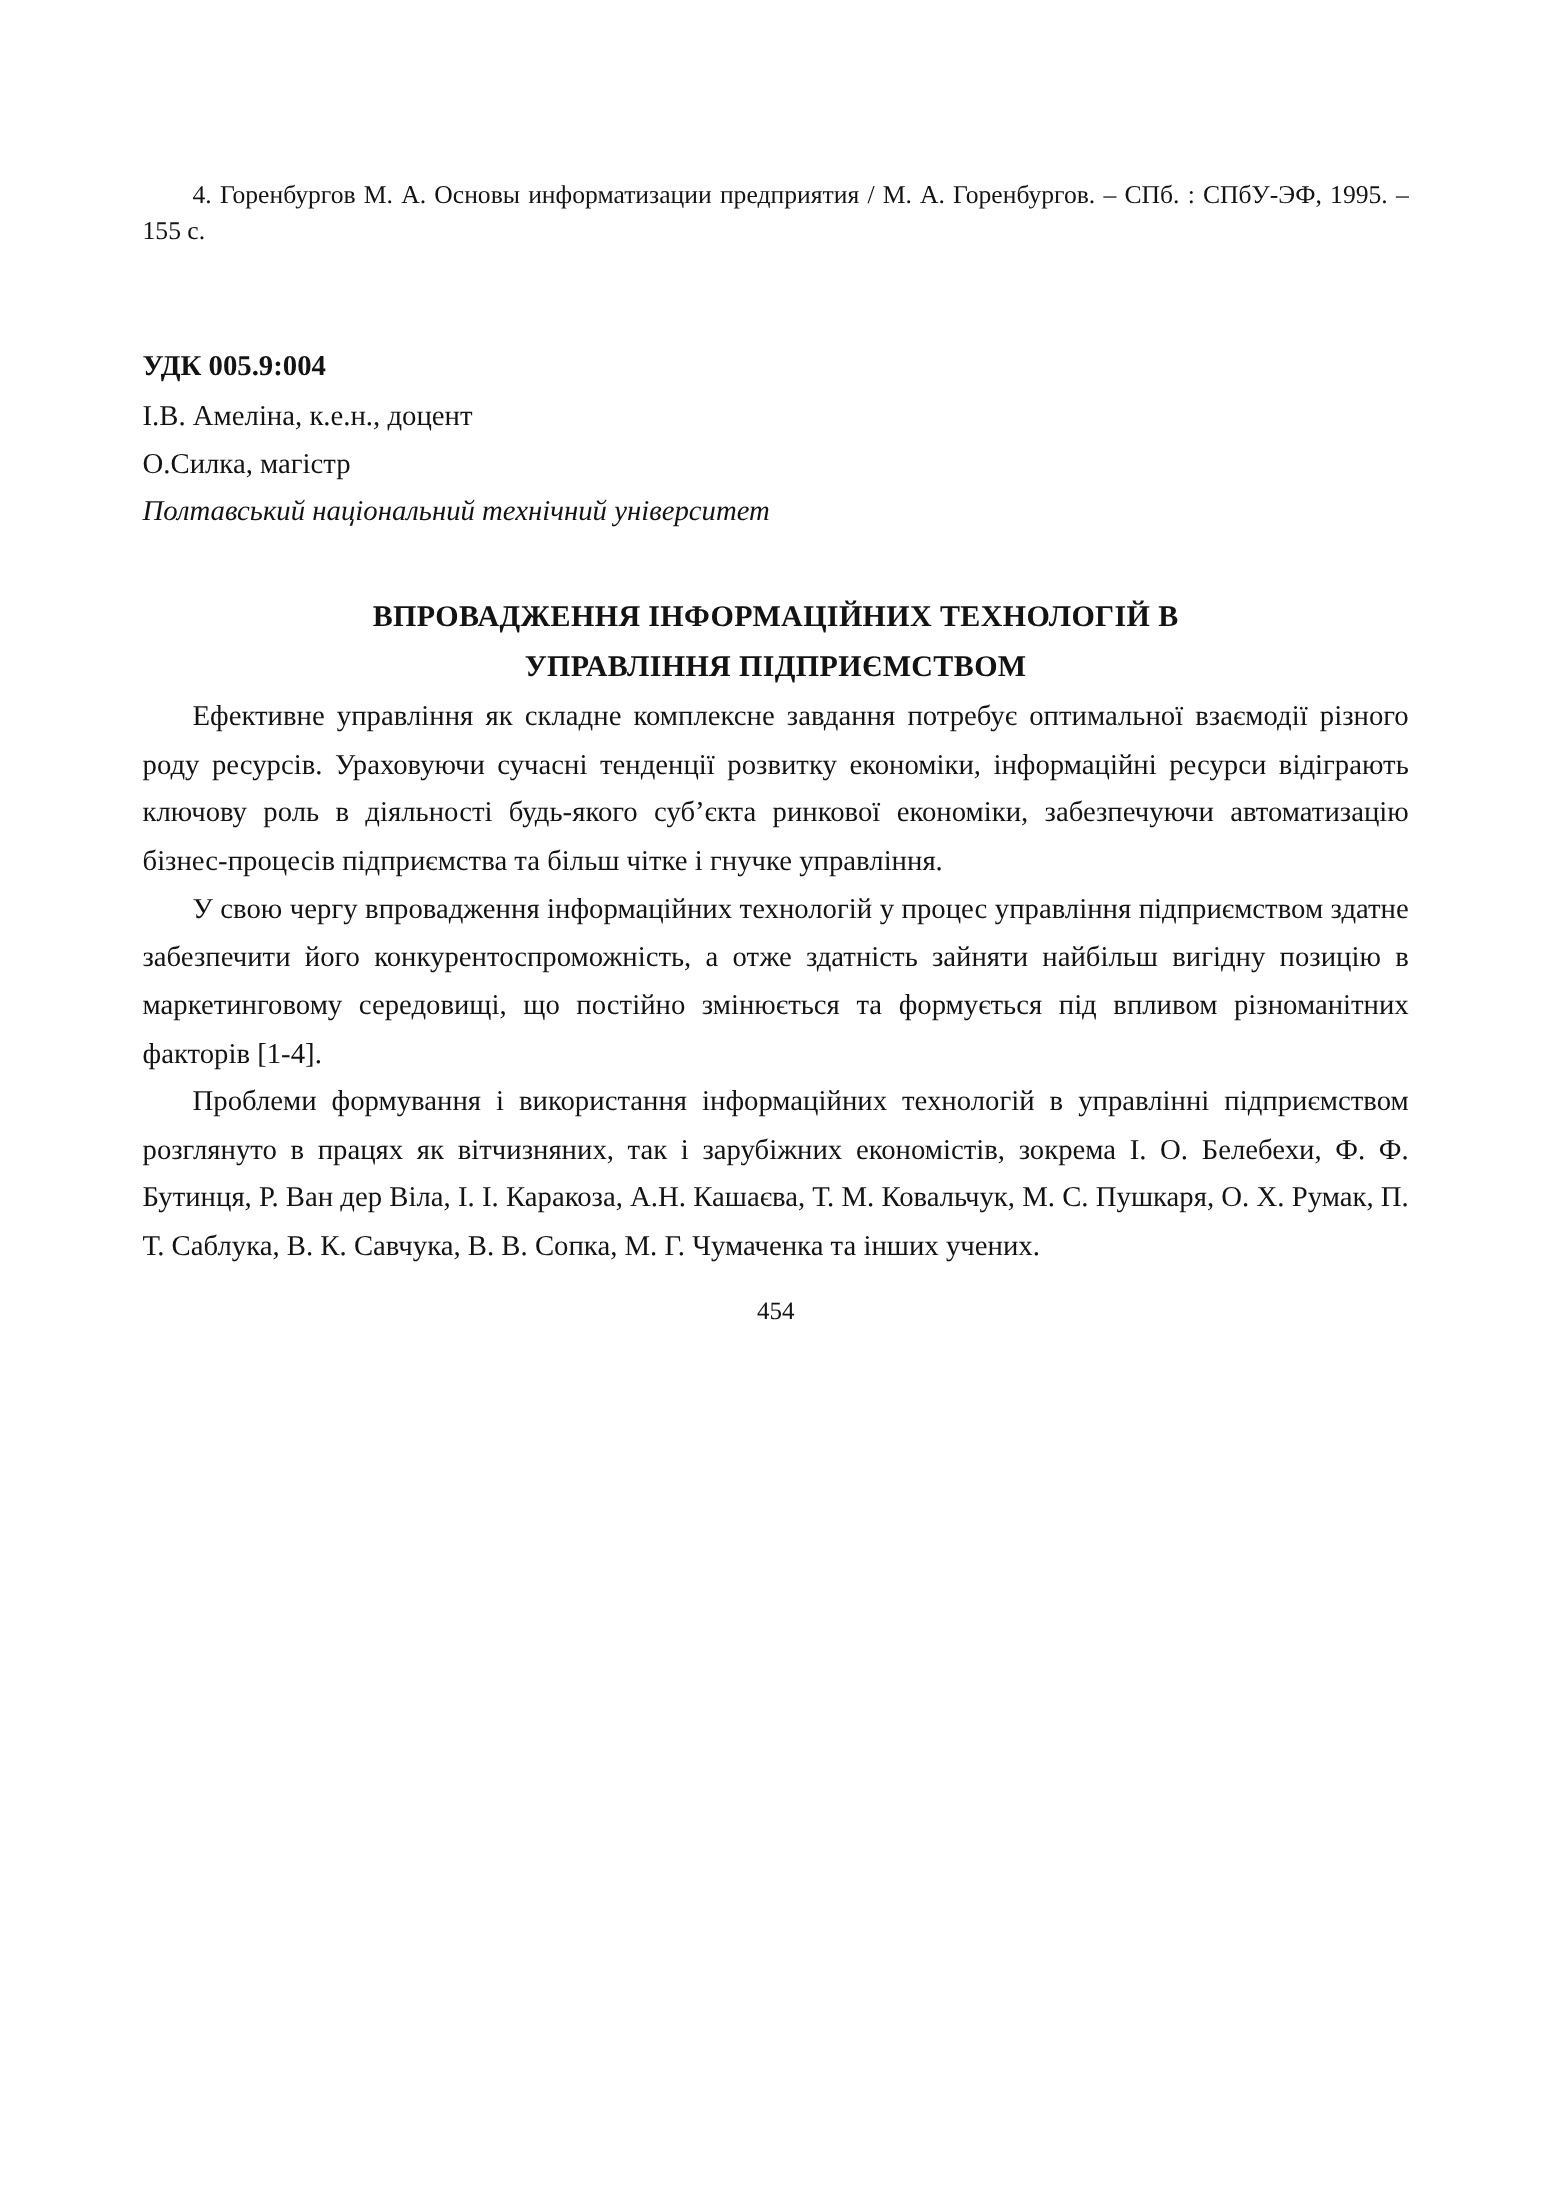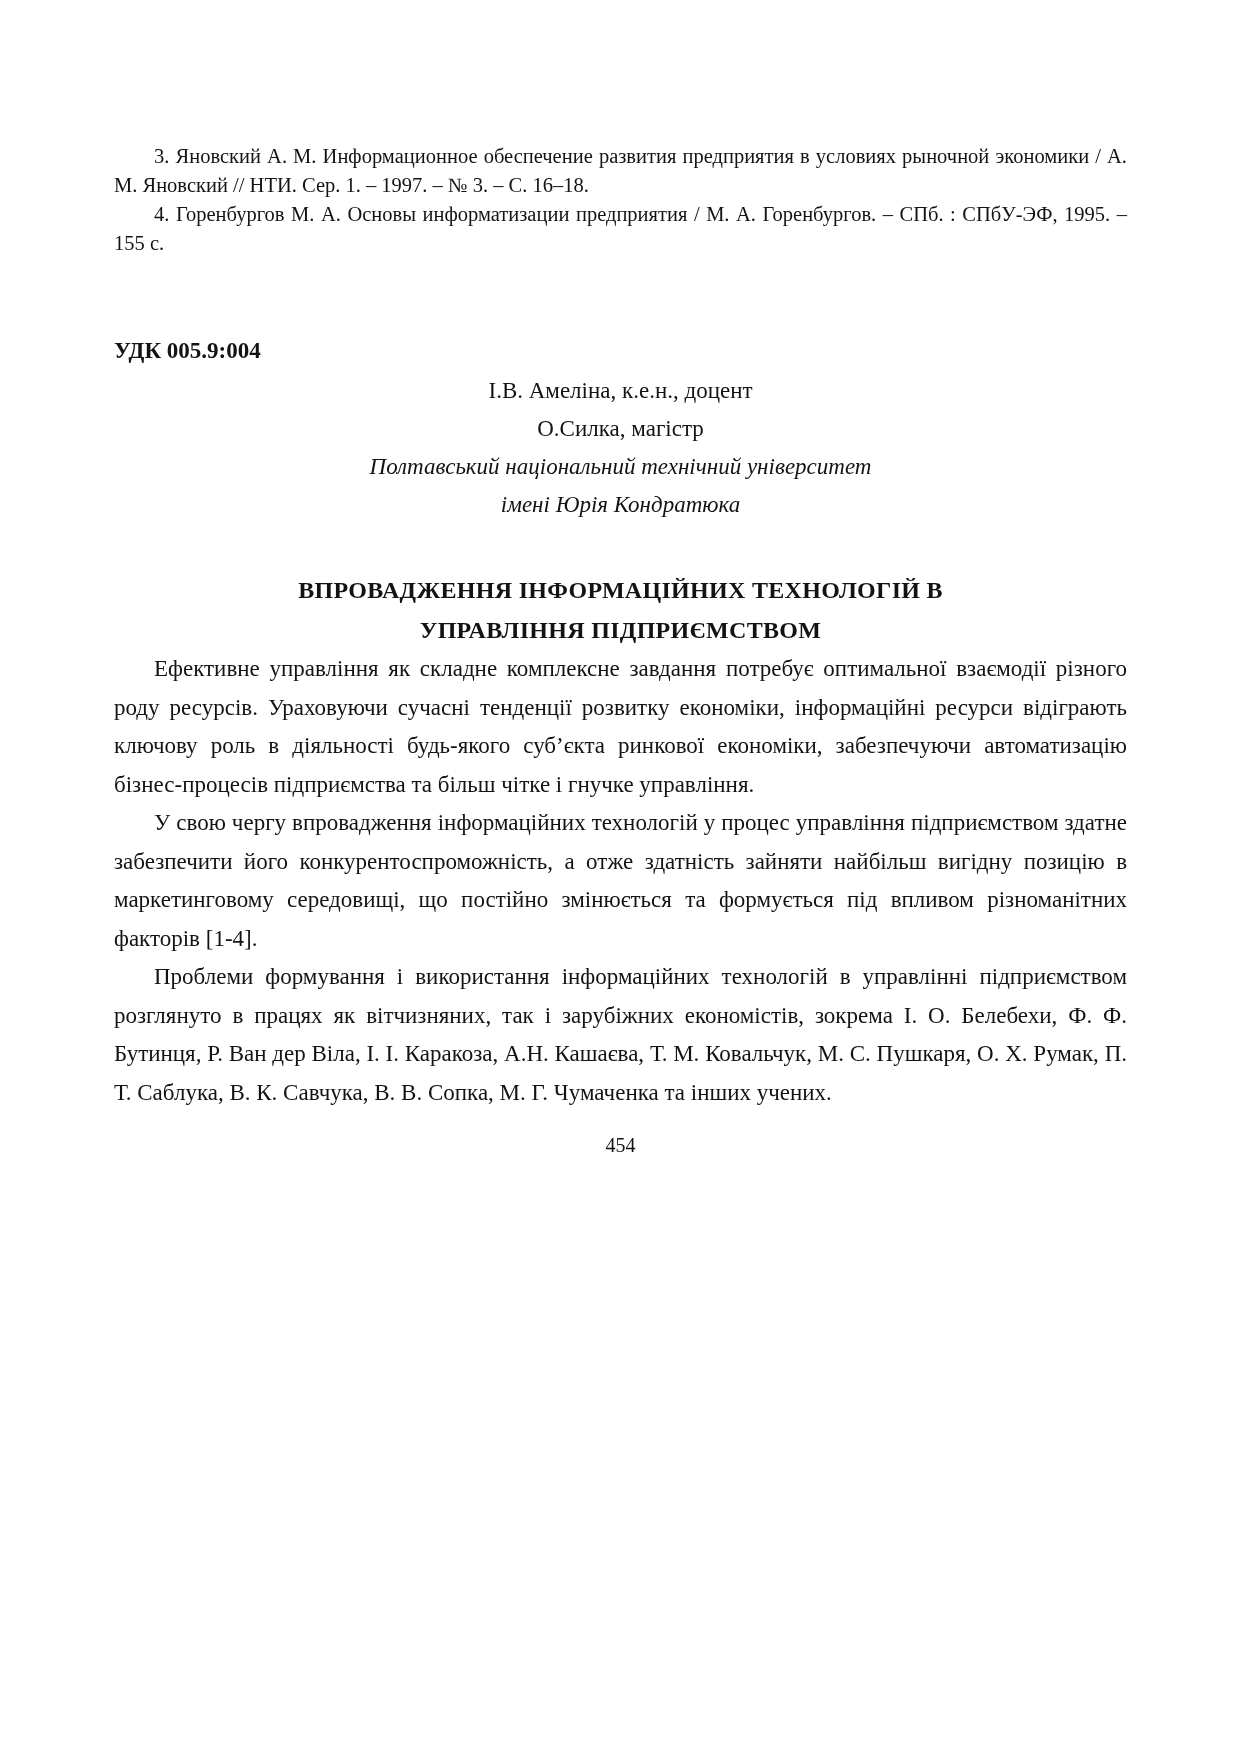--- a/index.html
+++ b/index.html
@@ -37,21 +37,21 @@
     font-size: 23px;
     font-weight: bold;
     line-height: 38px;
   }
 
   
   .authors {
     margin-top: 2px;
     font-size: 23px;
     line-height: 38px;
-    text-align: center;
+    text-align: left;
   }
   .authors .affiliation {
     font-style: italic;
   }
 
   
   .paper-title {
     margin-top: 46px;
     font-size: 24px;
     font-weight: bold;
@@ -77,31 +77,29 @@
     font-size: 20px;
     text-align: center;
   }
 </style>
 </head>
 <body>
 
 <div class="page">
 
   <div class="references">
-    <p class="reference-item">3.  Яновский А. М. Информационное обеспечение развития предприятия в условиях рыночной экономики / А. М. Яновский // НТИ. Сер. 1. – 1997. – № 3. – С. 16–18.</p>
     <p class="reference-item">4.  Горенбургов М. А. Основы информатизации предприятия / М. А. Горенбургов. – СПб. : СПбУ-ЭФ, 1995. – 155 с.</p>
   </div>
 
   <div class="udc">УДК 005.9:004</div>
 
   <div class="authors">
     <div>І.В. Амеліна, к.е.н., доцент</div>
     <div>О.Силка, магістр</div>
     <div class="affiliation">Полтавський національний технічний університет</div>
-    <div class="affiliation">імені Юрія Кондратюка</div>
   </div>
 
   <div class="paper-title">
     <div>ВПРОВАДЖЕННЯ ІНФОРМАЦІЙНИХ ТЕХНОЛОГІЙ В</div>
     <div>УПРАВЛІННЯ ПІДПРИЄМСТВОМ</div>
   </div>
 
   <div class="body-text">
     <p class="body-paragraph">Ефективне управління як складне комплексне завдання потребує оптимальної взаємодії різного роду ресурсів. Ураховуючи сучасні тенденції розвитку економіки, інформаційні ресурси відіграють ключову роль в діяльності будь-якого суб’єкта ринкової економіки, забезпечуючи автоматизацію бізнес-процесів підприємства та більш чітке і гнучке управління.</p>
     <p class="body-paragraph">У свою чергу впровадження інформаційних технологій у процес управління підприємством здатне забезпечити його конкурентоспроможність, а отже здатність зайняти найбільш вигідну позицію в маркетинговому середовищі, що постійно змінюється та формується під впливом різноманітних факторів [1-4].</p>

